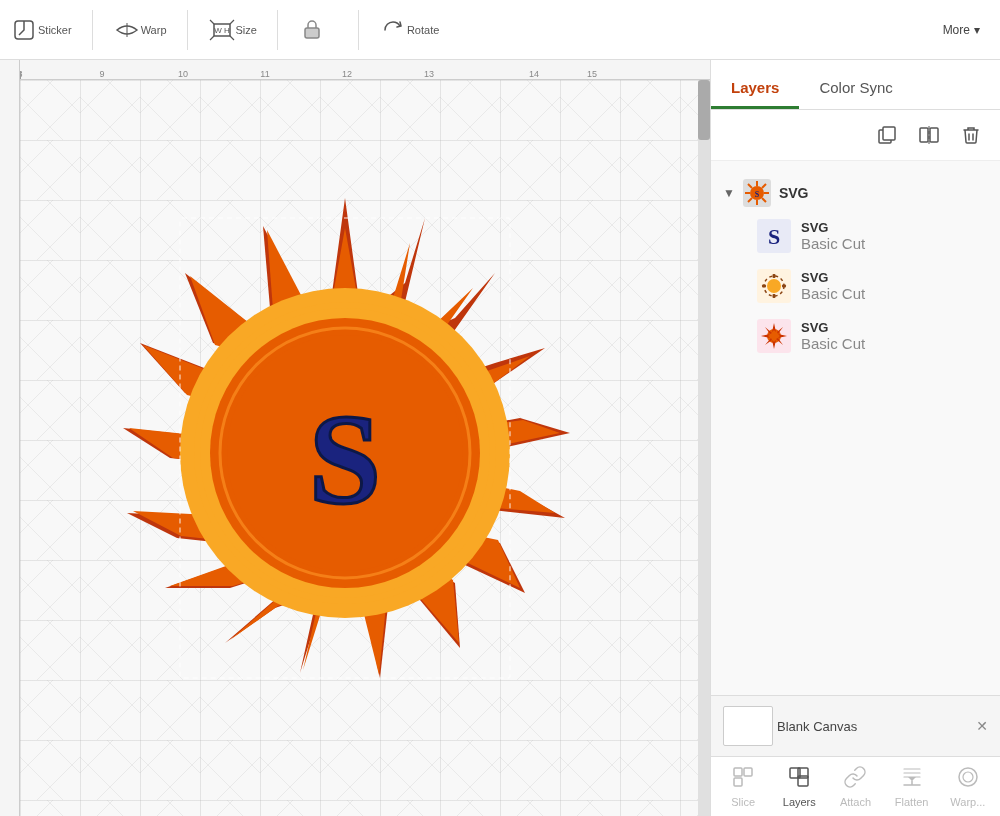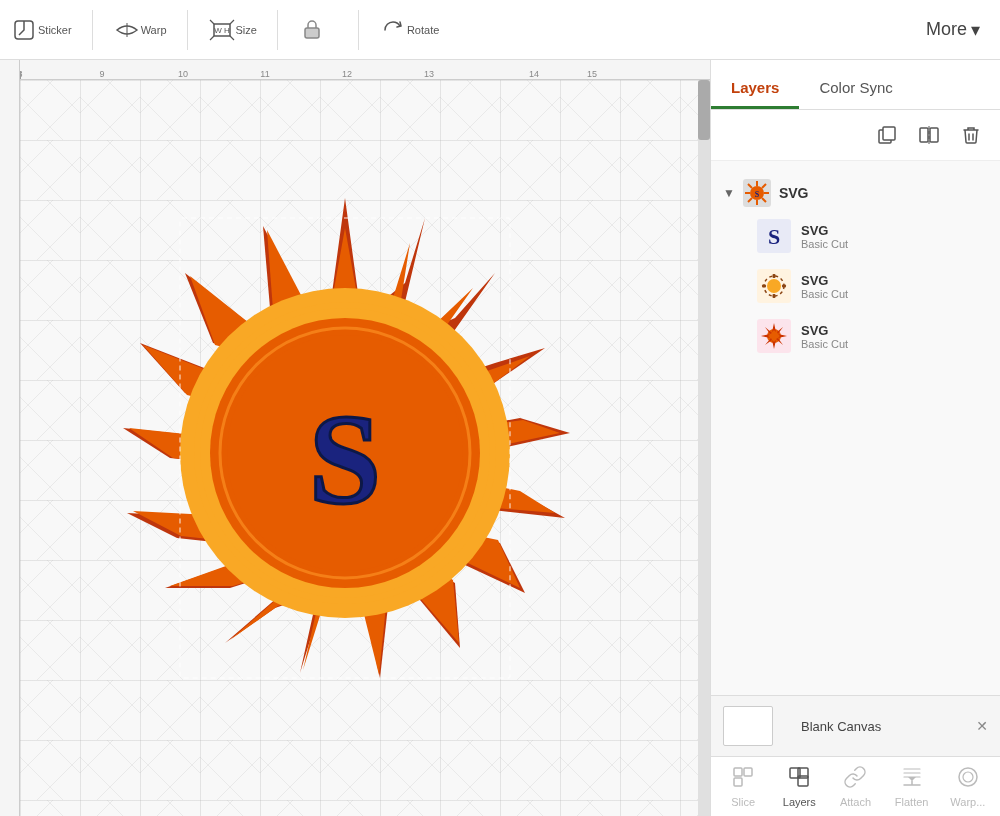--- a/index.html
+++ b/index.html
@@ -34,21 +34,21 @@
     }
     .toolbar-separator {
       width: 1px;
       height: 40px;
       background: #ddd;
     }
     .more-btn {
       display: flex;
       align-items: center;
       gap: 4px;
-      font-size: 18px;
+      font-size: 12px;
       color: #444;
       cursor: pointer;
       padding: 6px 10px;
       border-radius: 4px;
     }
 
     
     .main-area {
       display: flex;
       flex: 1;
@@ -255,32 +255,32 @@
       flex-shrink: 0;
       overflow: hidden;
     }
     .layer-item-info { flex: 1; }
     .layer-item-title {
       font-size: 13px;
       font-weight: 600;
       color: #333;
     }
     .layer-item-sub {
-      font-size: 11px;
+      font-size: 15px;
       color: #888;
     }
 
     
     .blank-canvas-section {
       border-top: 1px solid #ddd;
       padding: 10px 12px;
       background: #f5f5f5;
       display: flex;
       align-items: center;
-      gap: 28px;
+      gap: 4px;
     }
     .blank-canvas-thumb {
       width: 50px;
       height: 40px;
       background: #fff;
       border: 1px solid #ccc;
       border-radius: 2px;
     }
     .blank-canvas-label {
       font-size: 13px;

